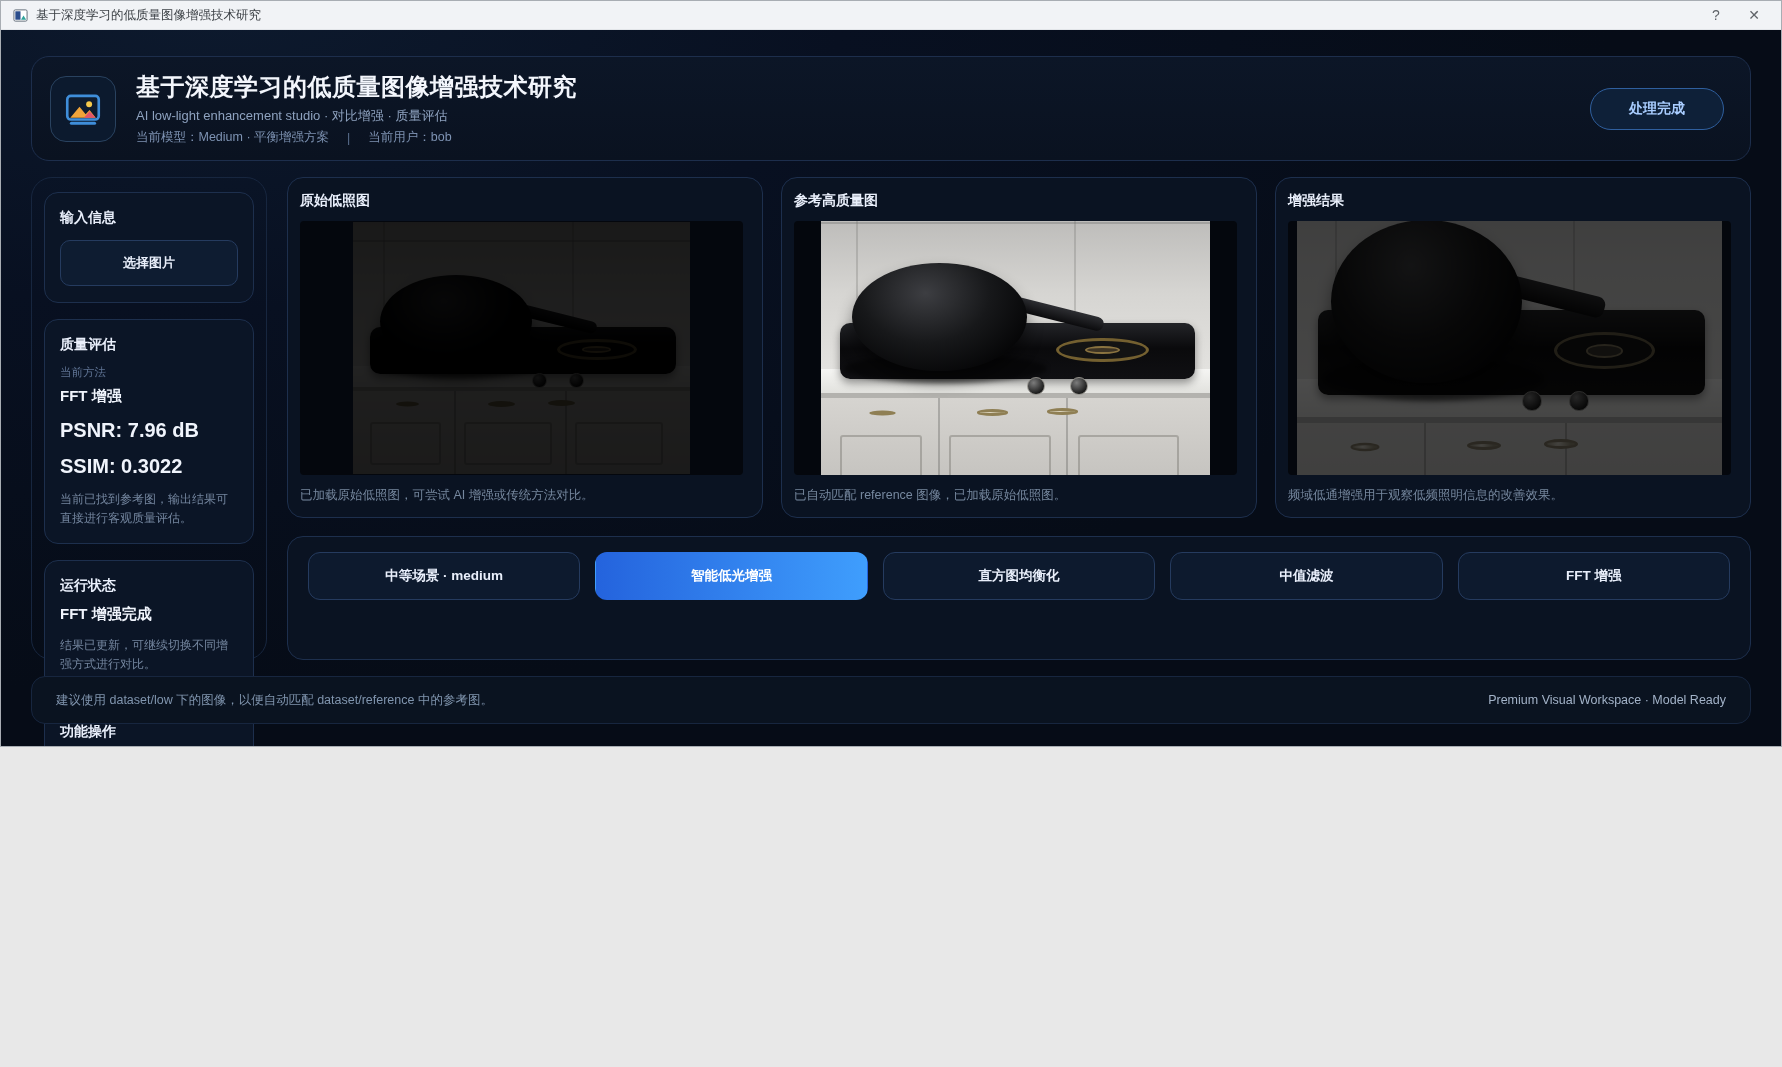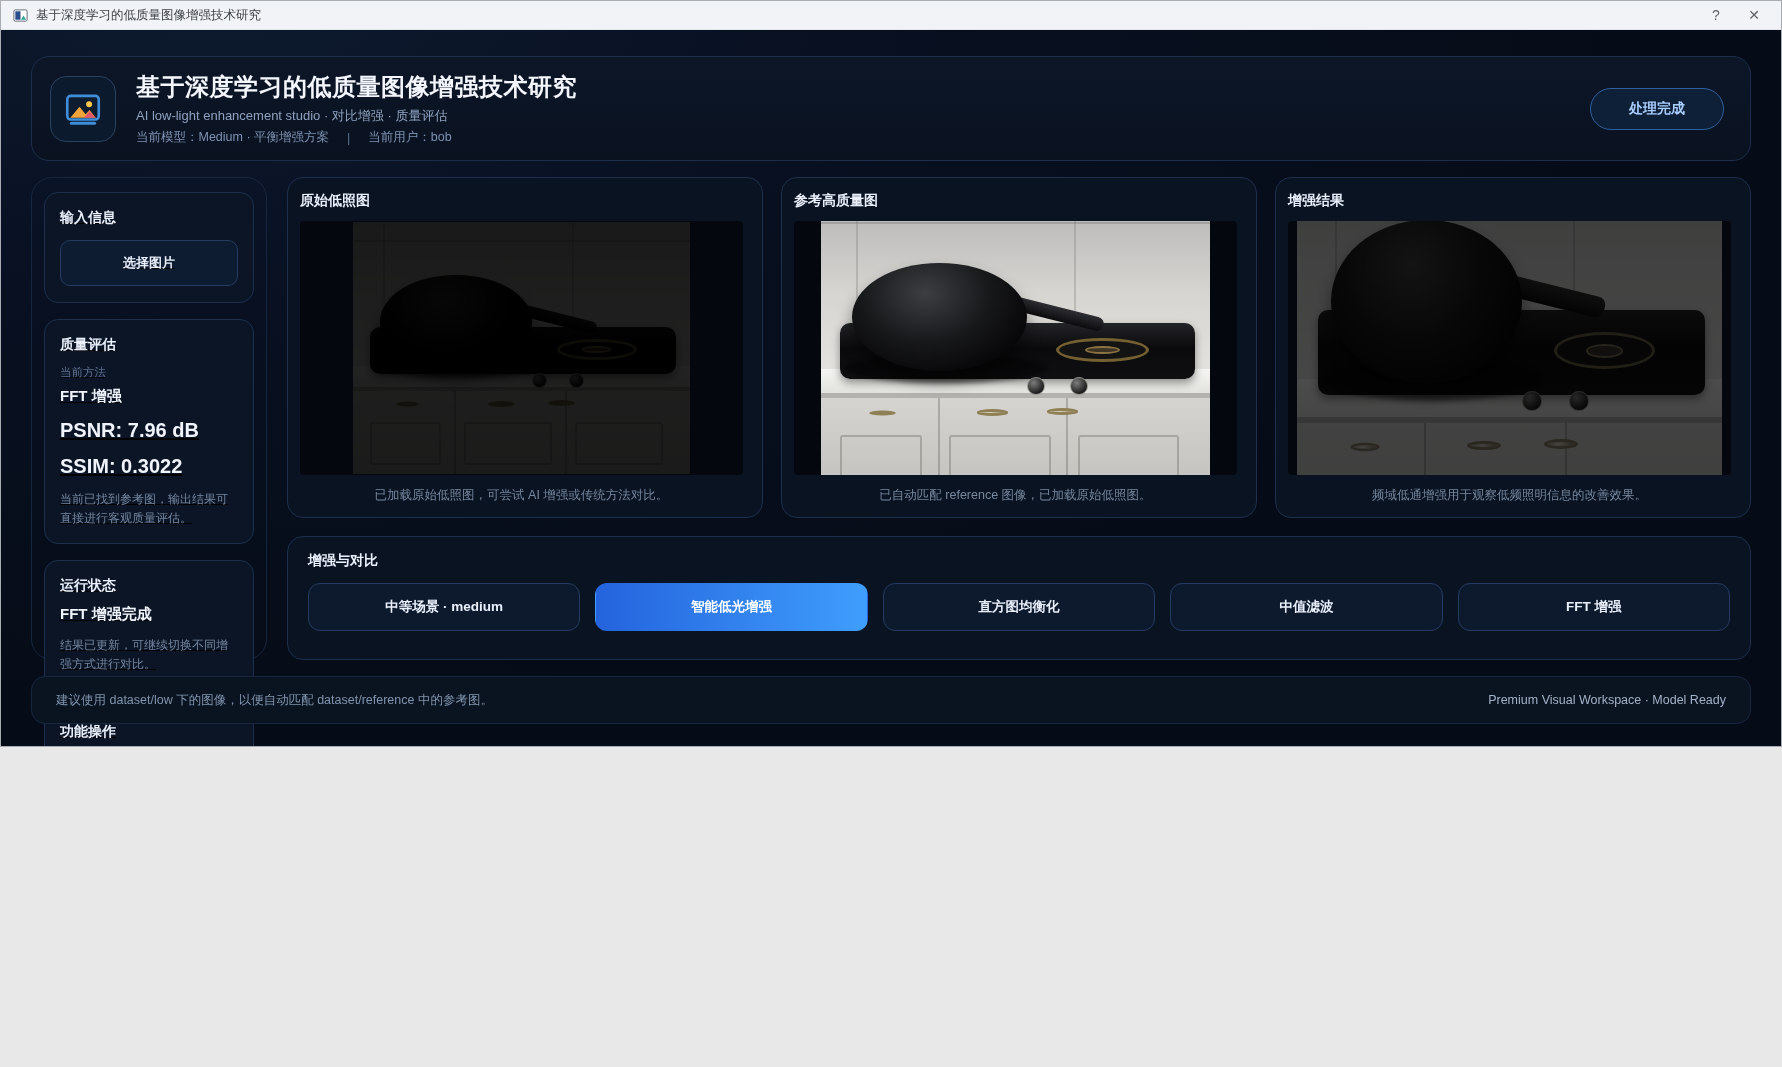--- a/index.html
+++ b/index.html
@@ -59,21 +59,21 @@
     background:#0e2038; border:1px solid #2f5f9e;
     color:#a9cdff; font-size:14px; font-weight:bold;
     white-space:nowrap; cursor:pointer;
   }
   
   .main { flex:1; display:flex; gap:20px; margin-top:16px; min-height:0; }
   .sidebar {
     flex:0 0 236px;
     border:1px solid #17263f; border-radius:21px;
     padding:14px 12px;
-    display:flex; flex-direction:column; gap:16px;text-decoration:underline;
+    display:flex; flex-direction:column; gap:16px;
   }
   .side-card {
     background:#0b1526; border:1px solid #1d2f4d; border-radius:14px;
     padding:16px 15px;
   }
   .card-title { color:#e9effb; font-size:14px; font-weight:bold; }
   .side-btn {
     display:block; width:100%;
     margin-top:13px;
     padding:13px 8px;
@@ -95,21 +95,21 @@
     background:#0a1322;
     padding:14px 19px 13px 12px;
     display:flex; flex-direction:column;
   }
   .panel-title { color:#e9effb; font-size:14px; font-weight:bold; margin-bottom:11px; }
   .canvas {
     flex:1; background:#04070d; border-radius:4px;
     display:flex; align-items:center; justify-content:center;
     overflow:hidden; position:relative;
   }
-  .panel-caption { color:#76889f; font-size:12.5px; margin-top:12px;text-align:center; }
+  .panel-caption { color:#76889f; font-size:12.5px; margin-top:12px; }
   .photo { position:relative; overflow:hidden; }
   .photo-low  { width:76%; aspect-ratio:1.34; filter:brightness(.15) saturate(.75) contrast(1.02); }
   .photo-ref  { width:88%; aspect-ratio:1.33; }
   .photo-out  { width:96%; aspect-ratio:.96;  filter:brightness(.31) saturate(.5); }
   
   .scene { position:absolute; inset:0; background:#cfcecb; overflow:hidden; }
   .wall { position:absolute; left:0; right:0; top:0; height:57%;
           background:linear-gradient(180deg,#b7b6b4 0%,#d6d5d2 55%,#e3e2df 100%); }
   .grout-h { position:absolute; left:0; right:0; top:7%; height:2px; background:rgba(110,110,108,.35); }
   .grout-v1 { position:absolute; top:0; height:52%; left:9%; width:2px; background:rgba(110,110,108,.28); }
@@ -373,21 +373,20 @@
     </div>
   </div>
 </div>
             </div>
             <div class="panel-caption">频域低通增强用于观察低频照明信息的改善效果。</div>
           </div>
 
         </div>
 
         <div class="toolbar-card">
-          <div class="toolbar-title">增强与对比</div>
           <div class="toolbar-buttons">
             <button class="tb-btn">中等场景 · medium</button>
             <button class="tb-btn active">智能低光增强</button>
             <button class="tb-btn">直方图均衡化</button>
             <button class="tb-btn">中值滤波</button>
             <button class="tb-btn">FFT 增强</button>
           </div>
         </div>
       </div>
     </div>

